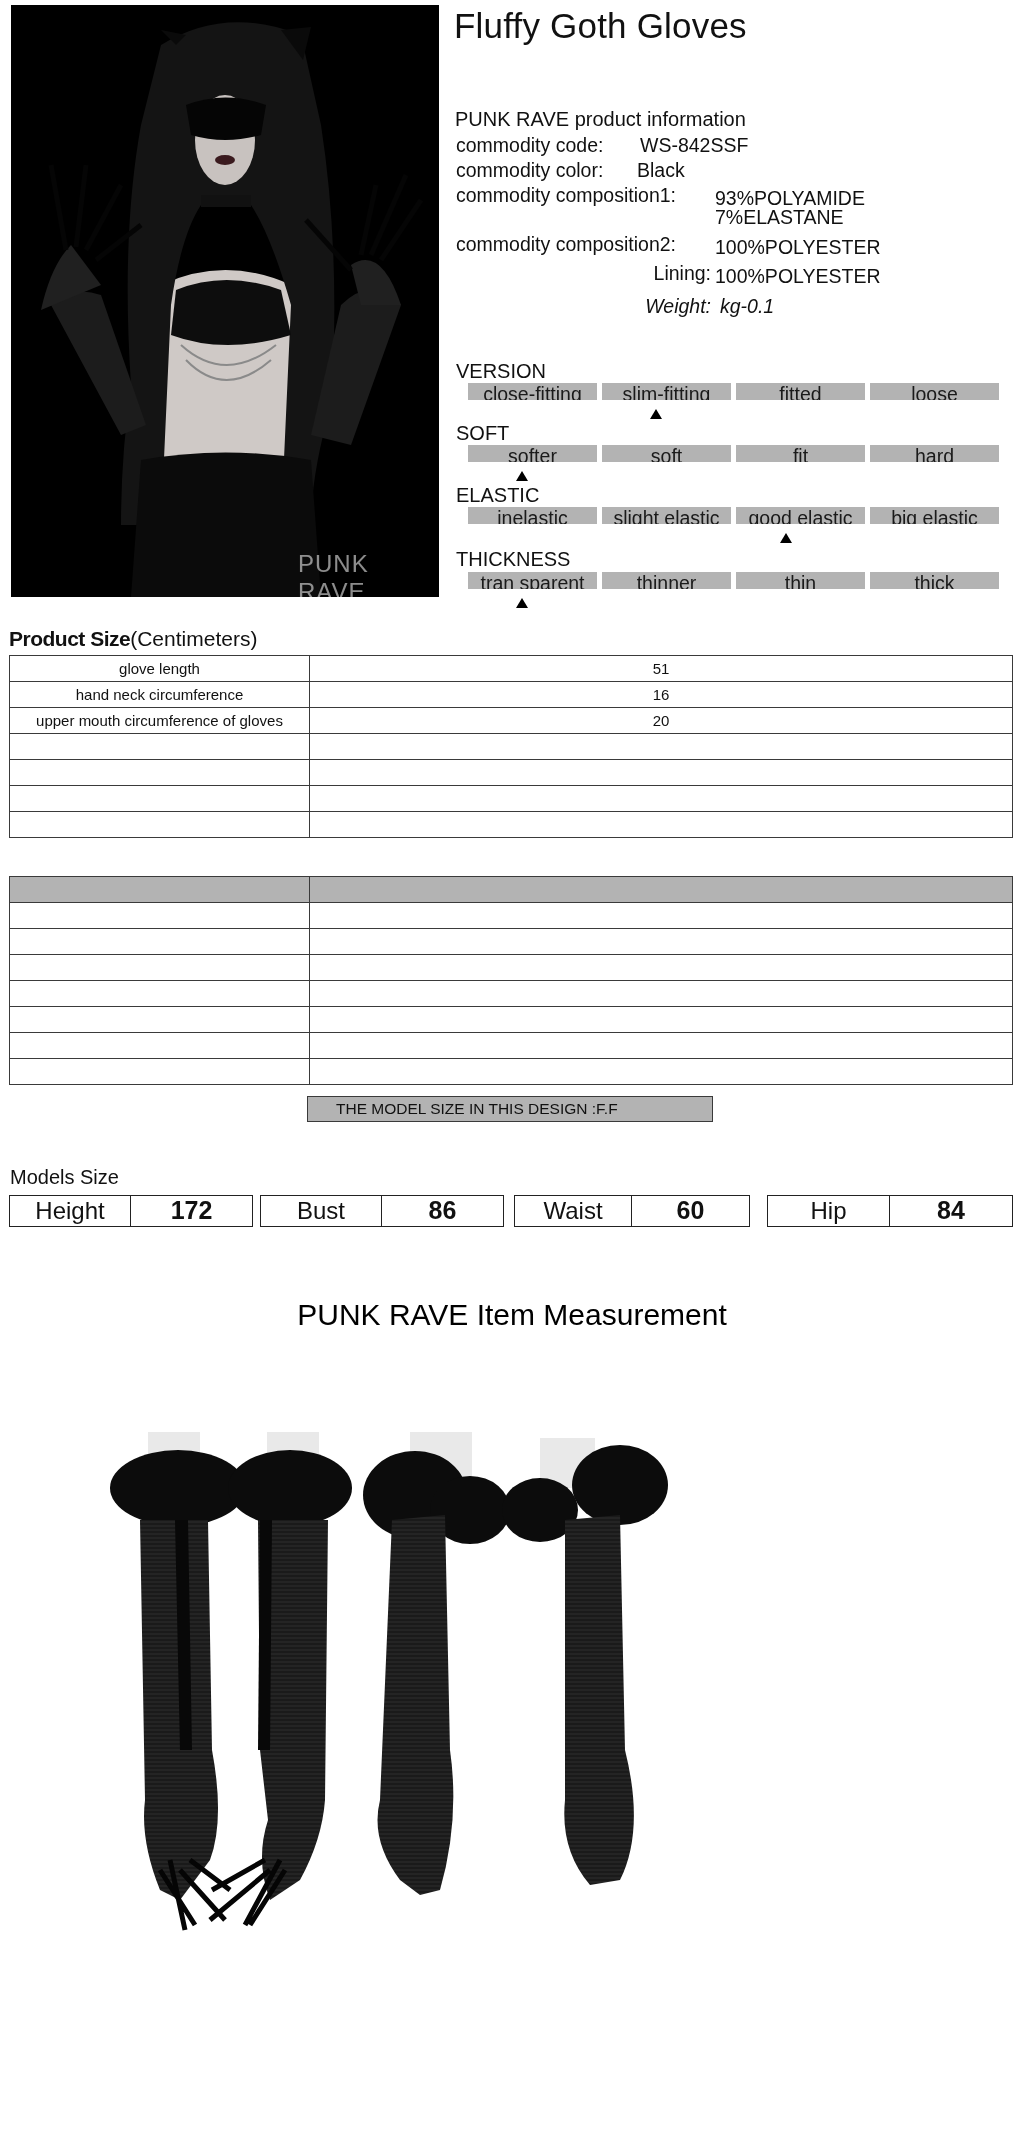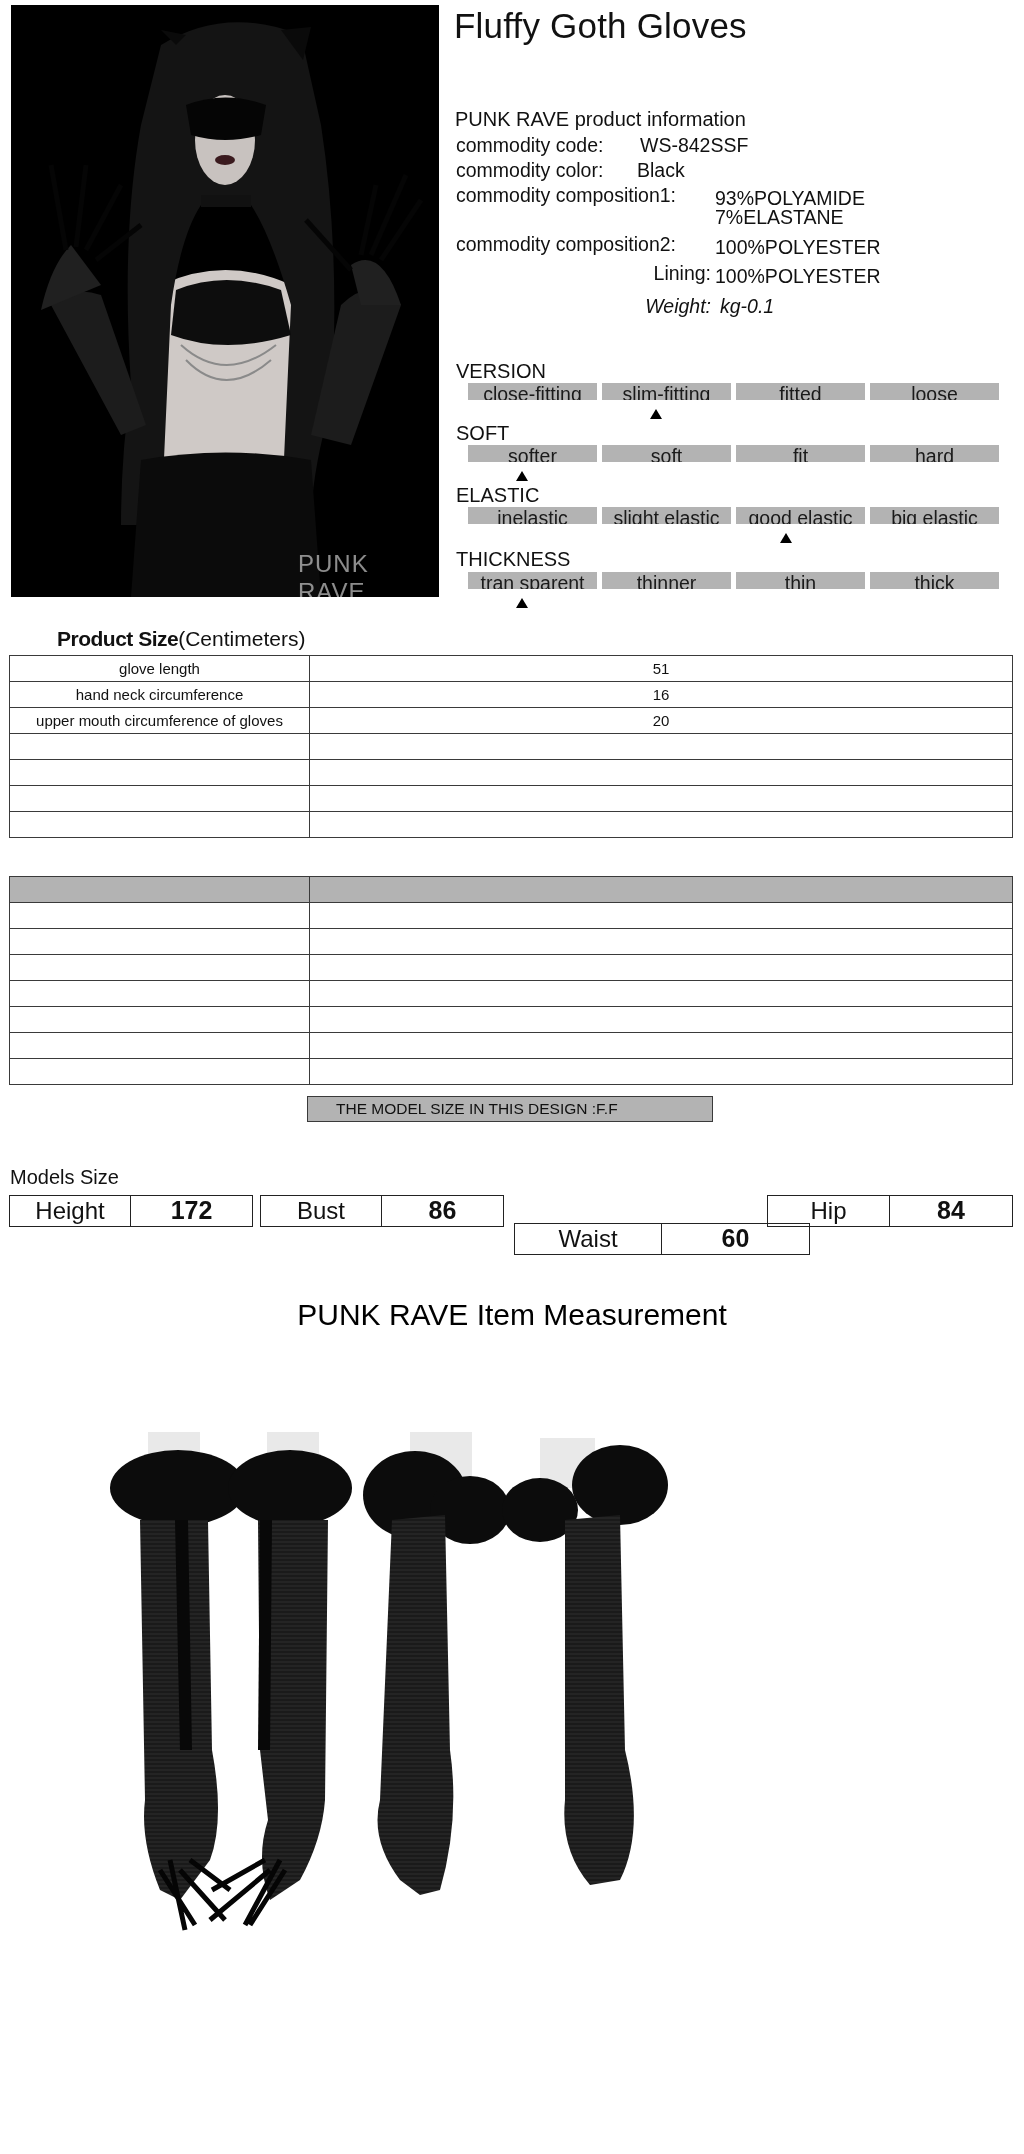--- a/index.html
+++ b/index.html
@@ -34,21 +34,21 @@
     flex: 1; background: #b3b3b3; text-align: center; font-size: 19.5px; line-height: 23px; color: #1a1a1a;
     white-space: nowrap; overflow: hidden;
   }
   .scale-arrow {
     position: absolute; width: 0; height: 0;
     border-left: 6px solid transparent; border-right: 6px solid transparent; border-bottom: 10px solid #000;
   }
 
   
   .ps-heading { position: absolute; left: 9px; top: 627px; font-size: 21px; color: #111; }
-  .ps-heading b { font-weight: bold; letter-spacing: -0.5px; margin-left: 48px; }
+  .ps-heading b { font-weight: bold; letter-spacing: -0.5px; }
   table.size {
     position: absolute; left: 9px; width: 1004px; border-collapse: collapse;
     table-layout: fixed;
   }
   table.size td, table.size th {
     border: 1.5px solid #3a3a3a; height: 26px; text-align: center; font-size: 15px; font-weight: normal; color: #111;
     padding: 0; vertical-align: middle; white-space: nowrap; overflow: hidden;
   }
   table.size th { background: #b3b3b3; }
   table.size col.c1 { width: 300px; }
@@ -268,21 +268,21 @@
 <div class="ms-heading">Models Size</div>
 
 <div class="ms-box" style="left:9px; width:244px;">
   <div class="k">Height</div>
   <div class="v">172</div>
 </div>
 <div class="ms-box" style="left:260px; width:244px;">
   <div class="k">Bust</div>
   <div class="v">86</div>
 </div>
-<div class="ms-box" style="left:514px; width:296px;margin-top:28px;">
+<div class="ms-box" style="left:514px; width:236px;">
   <div class="k">Waist</div>
   <div class="v">60</div>
 </div>
 <div class="ms-box" style="left:767px; width:246px;">
   <div class="k">Hip</div>
   <div class="v">84</div>
 </div>
 
 <div class="im-title">PUNK RAVE Item  Measurement</div>
 

